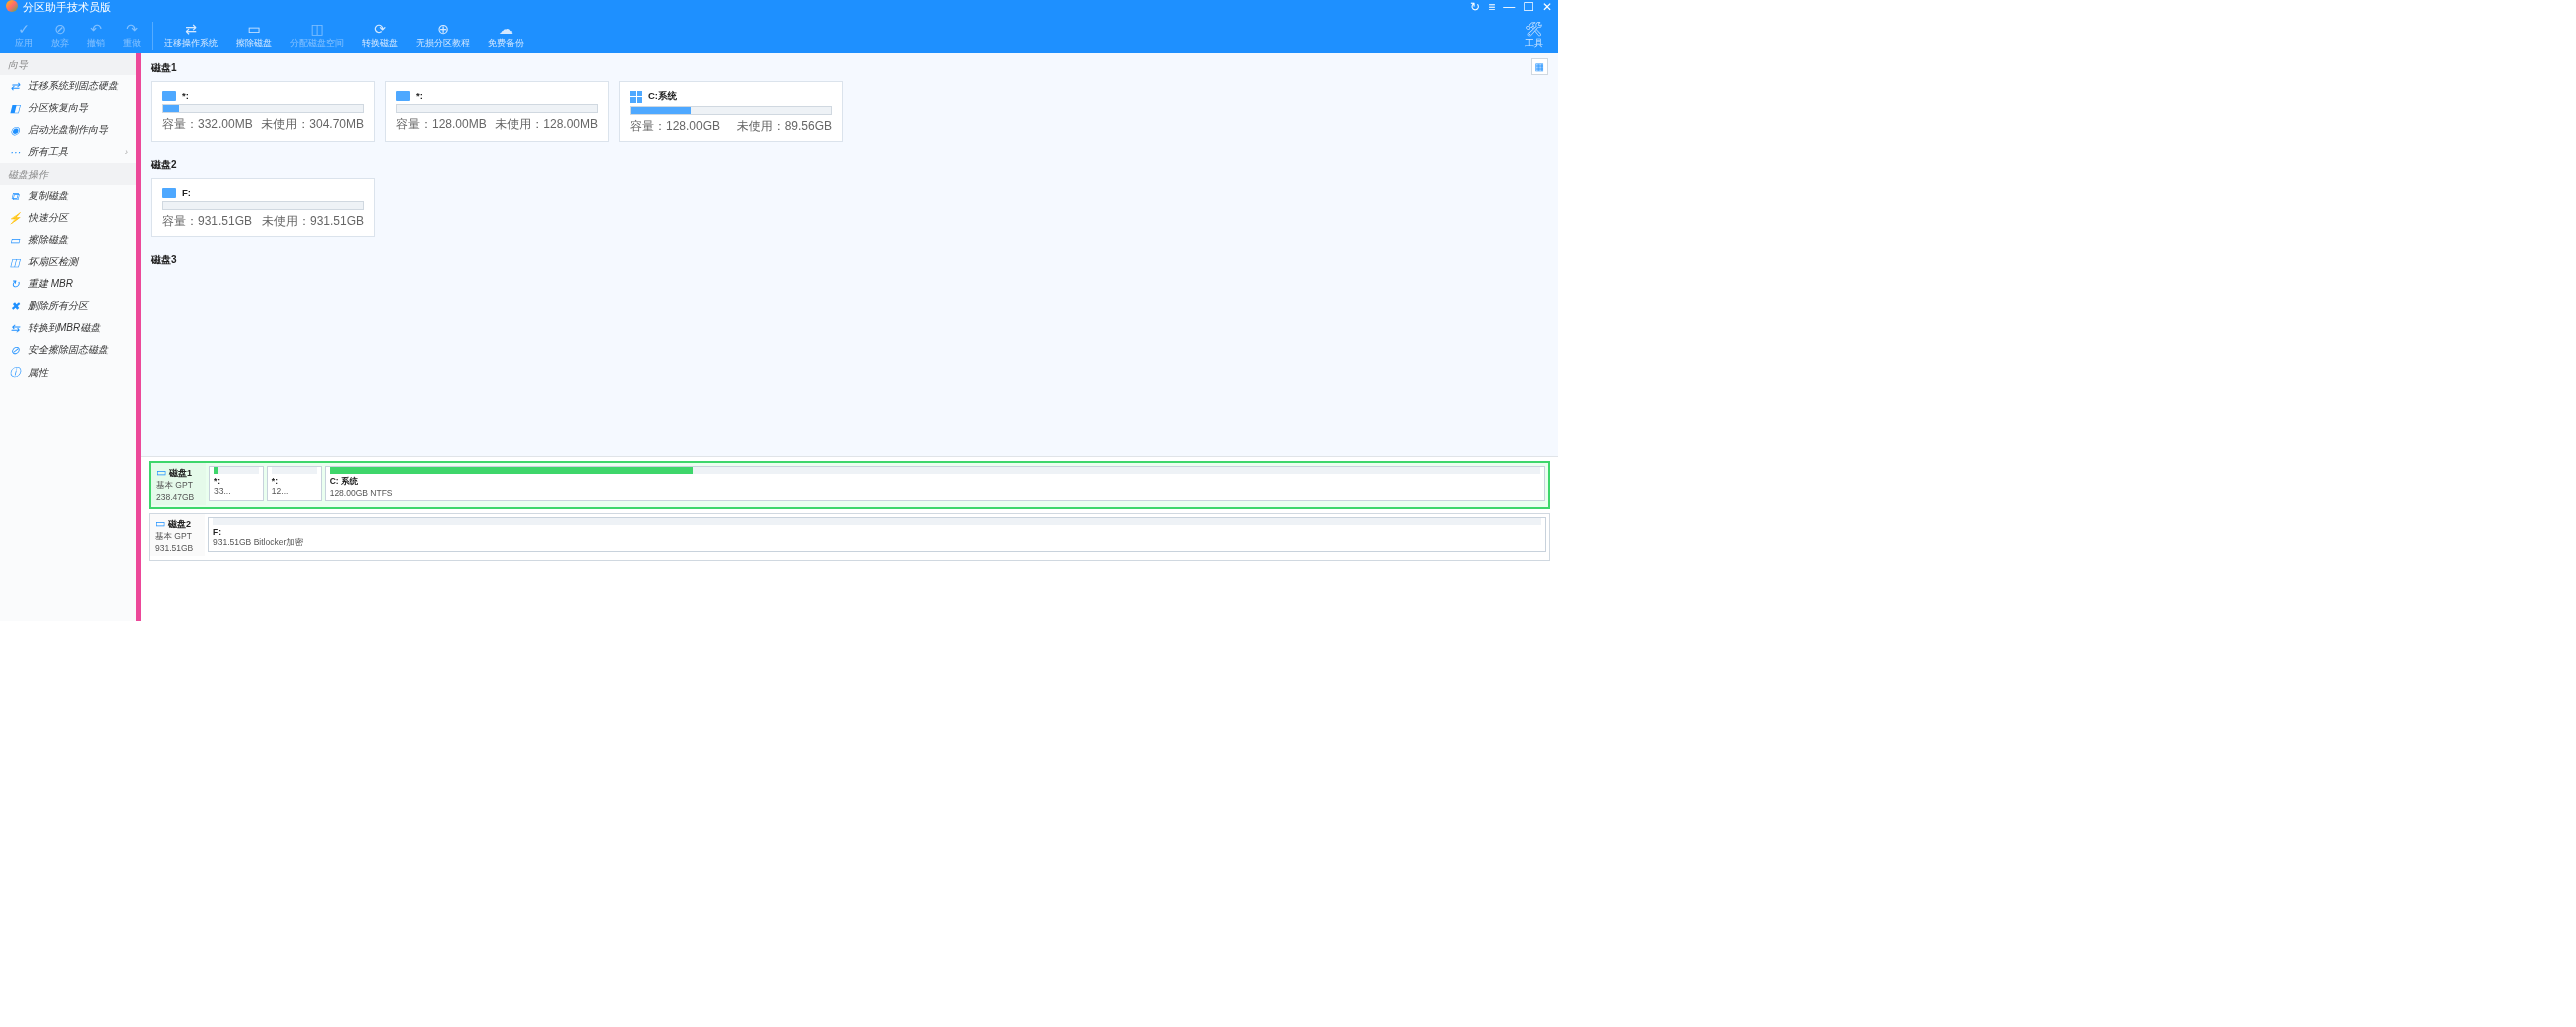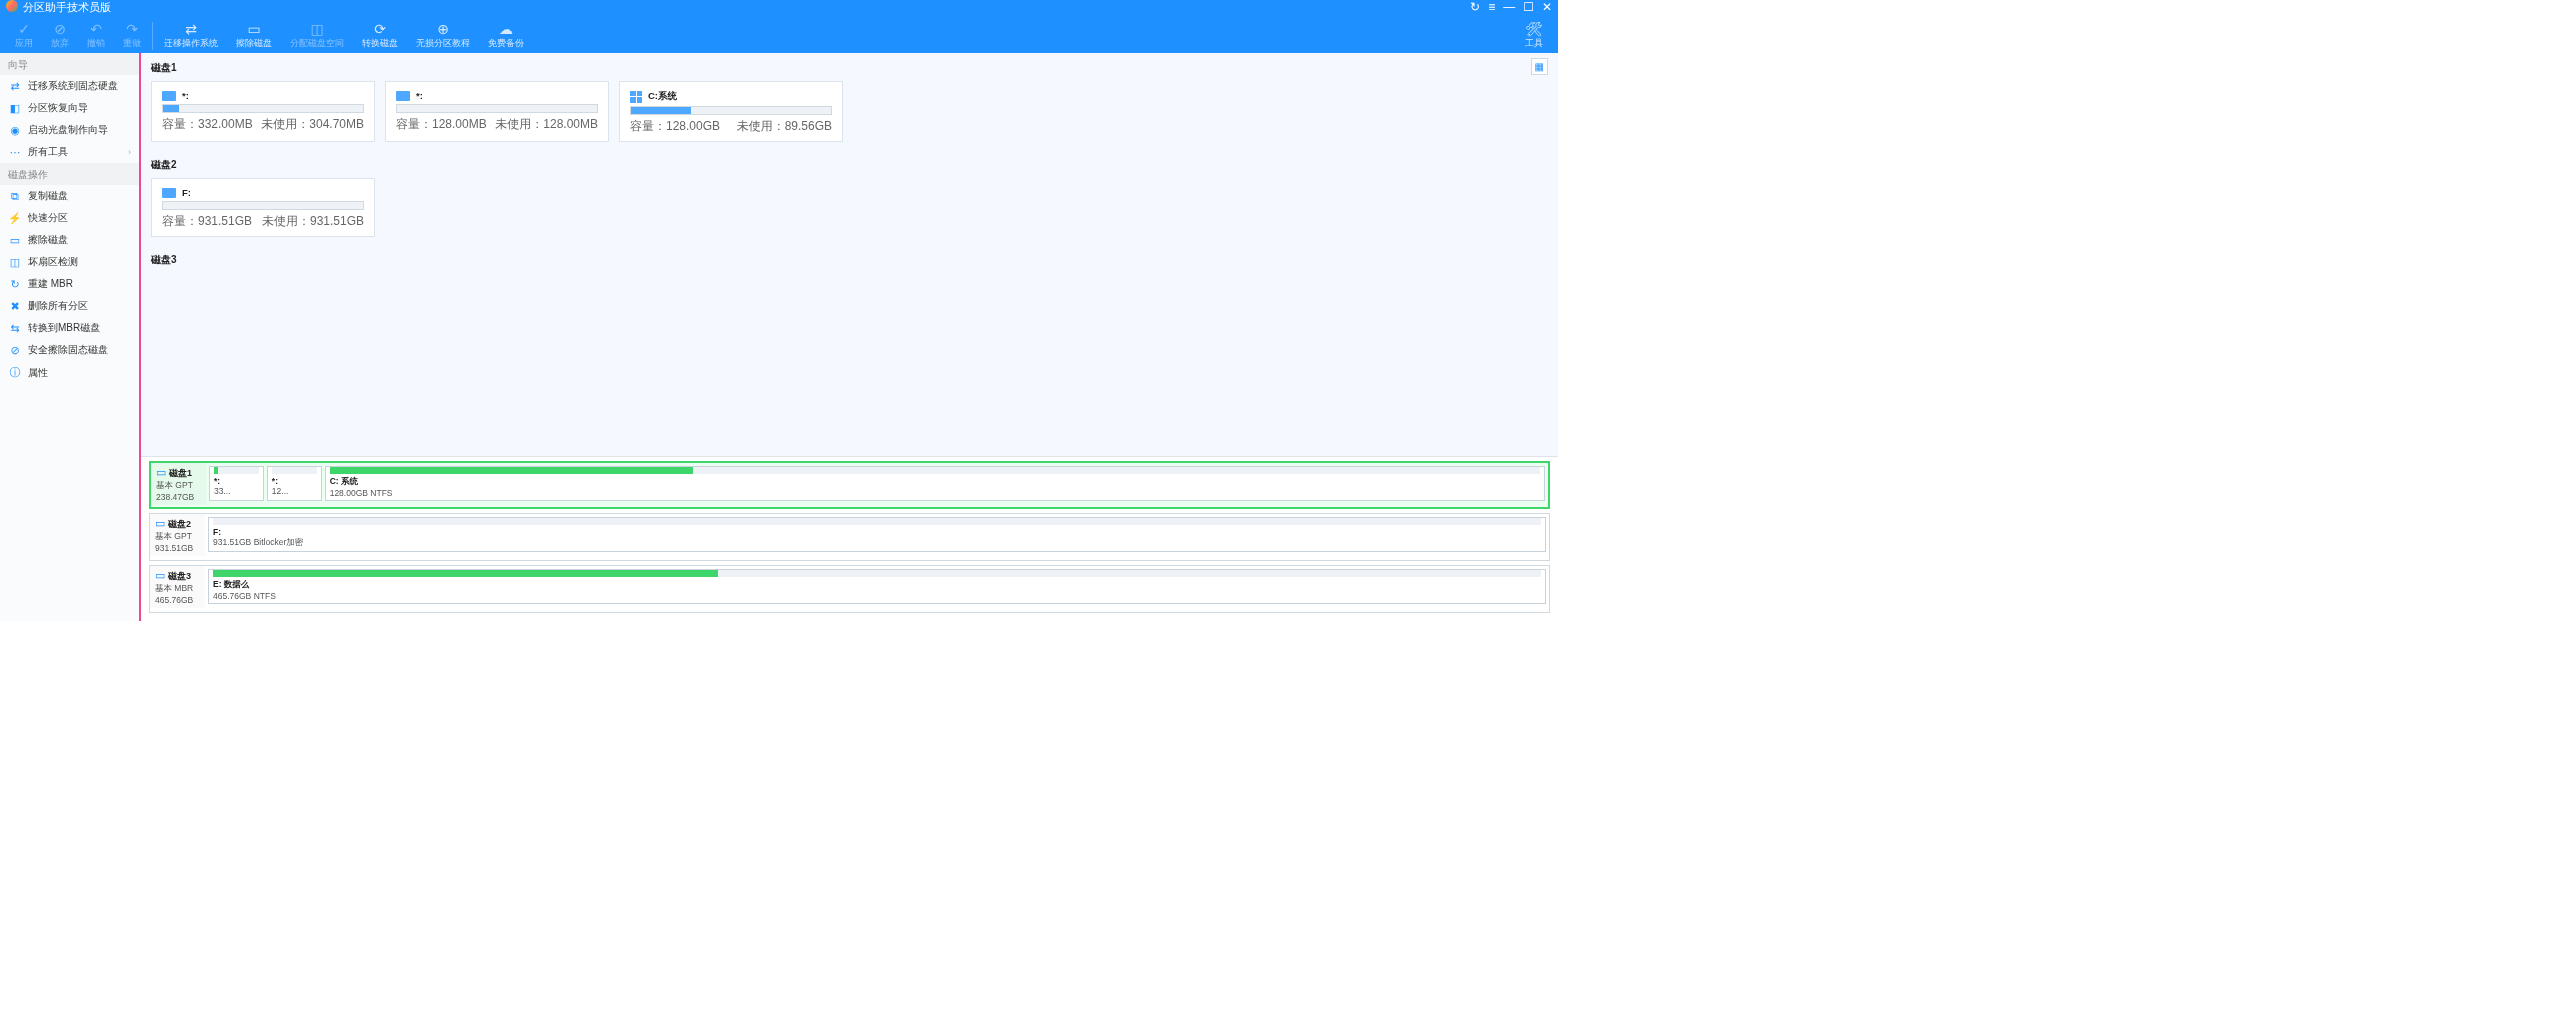--- a/index.html
+++ b/index.html
@@ -12,21 +12,21 @@
 
 .toolbar { height: 35px; background: #1e90ff; display: flex; align-items: center; padding: 0 6px; color: #d4e8ff; }
 .toolbtn { display: flex; flex-direction: column; align-items: center; justify-content: center; padding: 0 9px; height: 35px; font-size: 9px; cursor: pointer; }
 .toolbtn.disabled { opacity: 0.55; cursor: default; }
 .toolbtn .ico { font-size: 14px; line-height: 16px; }
 .toolbar .sep { width: 1px; height: 28px; background: rgba(255,255,255,0.25); margin: 0 2px; }
 .toolbar .right { margin-left: auto; display: flex; }
 
 .main { display: flex; height: calc(621px - 18px - 35px); }
 
-.sidebar { width: 141px; background: #fafbfc; border-right: 2px solid #ec4899; overflow-y: auto; }
+.sidebar { width: 141px; background: #fafbfc; border-right: 5px solid #ec4899; overflow-y: auto; font-style: italic; }
 .side-section-title { padding: 5px 8px 3px; color: #888; font-size: 10px; background: #f1f2f4; }
 .side-item { display: flex; align-items: center; padding: 4px 8px; color: #333; cursor: pointer; font-size: 10px; }
 .side-item .si-ico { width: 14px; color: #1e90ff; margin-right: 6px; font-size: 11px; text-align: center; }
 .side-item .chev { margin-left: auto; color: #aaa; font-size: 9px; }
 
 .content { flex: 1; display: flex; flex-direction: column; overflow: hidden; }
 .upper { flex: 1; background: #f5f9ff; padding: 5px 10px; overflow-y: auto; position: relative; }
 .view-toggle { position: absolute; top: 5px; right: 10px; background: #fff; border: 1px solid #d0d8e0; padding: 2px 3px; font-size: 10px; cursor: pointer; color: #1e90ff; }
 .disk-title { font-weight: bold; font-size: 10px; color: #222; margin: 3px 0 6px; }
 .cards { display: flex; gap: 10px; flex-wrap: wrap; margin-bottom: 16px; }
@@ -287,32 +287,16 @@
           <div class="partstrip">
             <div class="partbox" style="flex: 100 1 0%;">
               <div class="pb-bar">
                 <div class="pb-fill" style="width: 0%;"></div>
               </div>
               <div class="pb-label">F:</div>
               <div class="pb-sub">931.51GB Bitlocker加密</div>
             </div>
           </div>
         </div>
-        <div class="diskrow">
-          <div class="diskhead">
-            <div><span class="dh-ico">▭</span><span class="dh-name"> 磁盘3</span></div>
-            <div class="dh-sub">基本 MBR</div>
-            <div class="dh-sub">465.76GB</div>
-          </div>
-          <div class="partstrip">
-            <div class="partbox" style="flex: 100 1 0%;">
-              <div class="pb-bar">
-                <div class="pb-fill" style="width: 38%;"></div>
-              </div>
-              <div class="pb-label">E: 数据么</div>
-              <div class="pb-sub">465.76GB NTFS</div>
-            </div>
-          </div>
-        </div>
       </div>
   </div>
 </div>
 
 
 </body></html>

